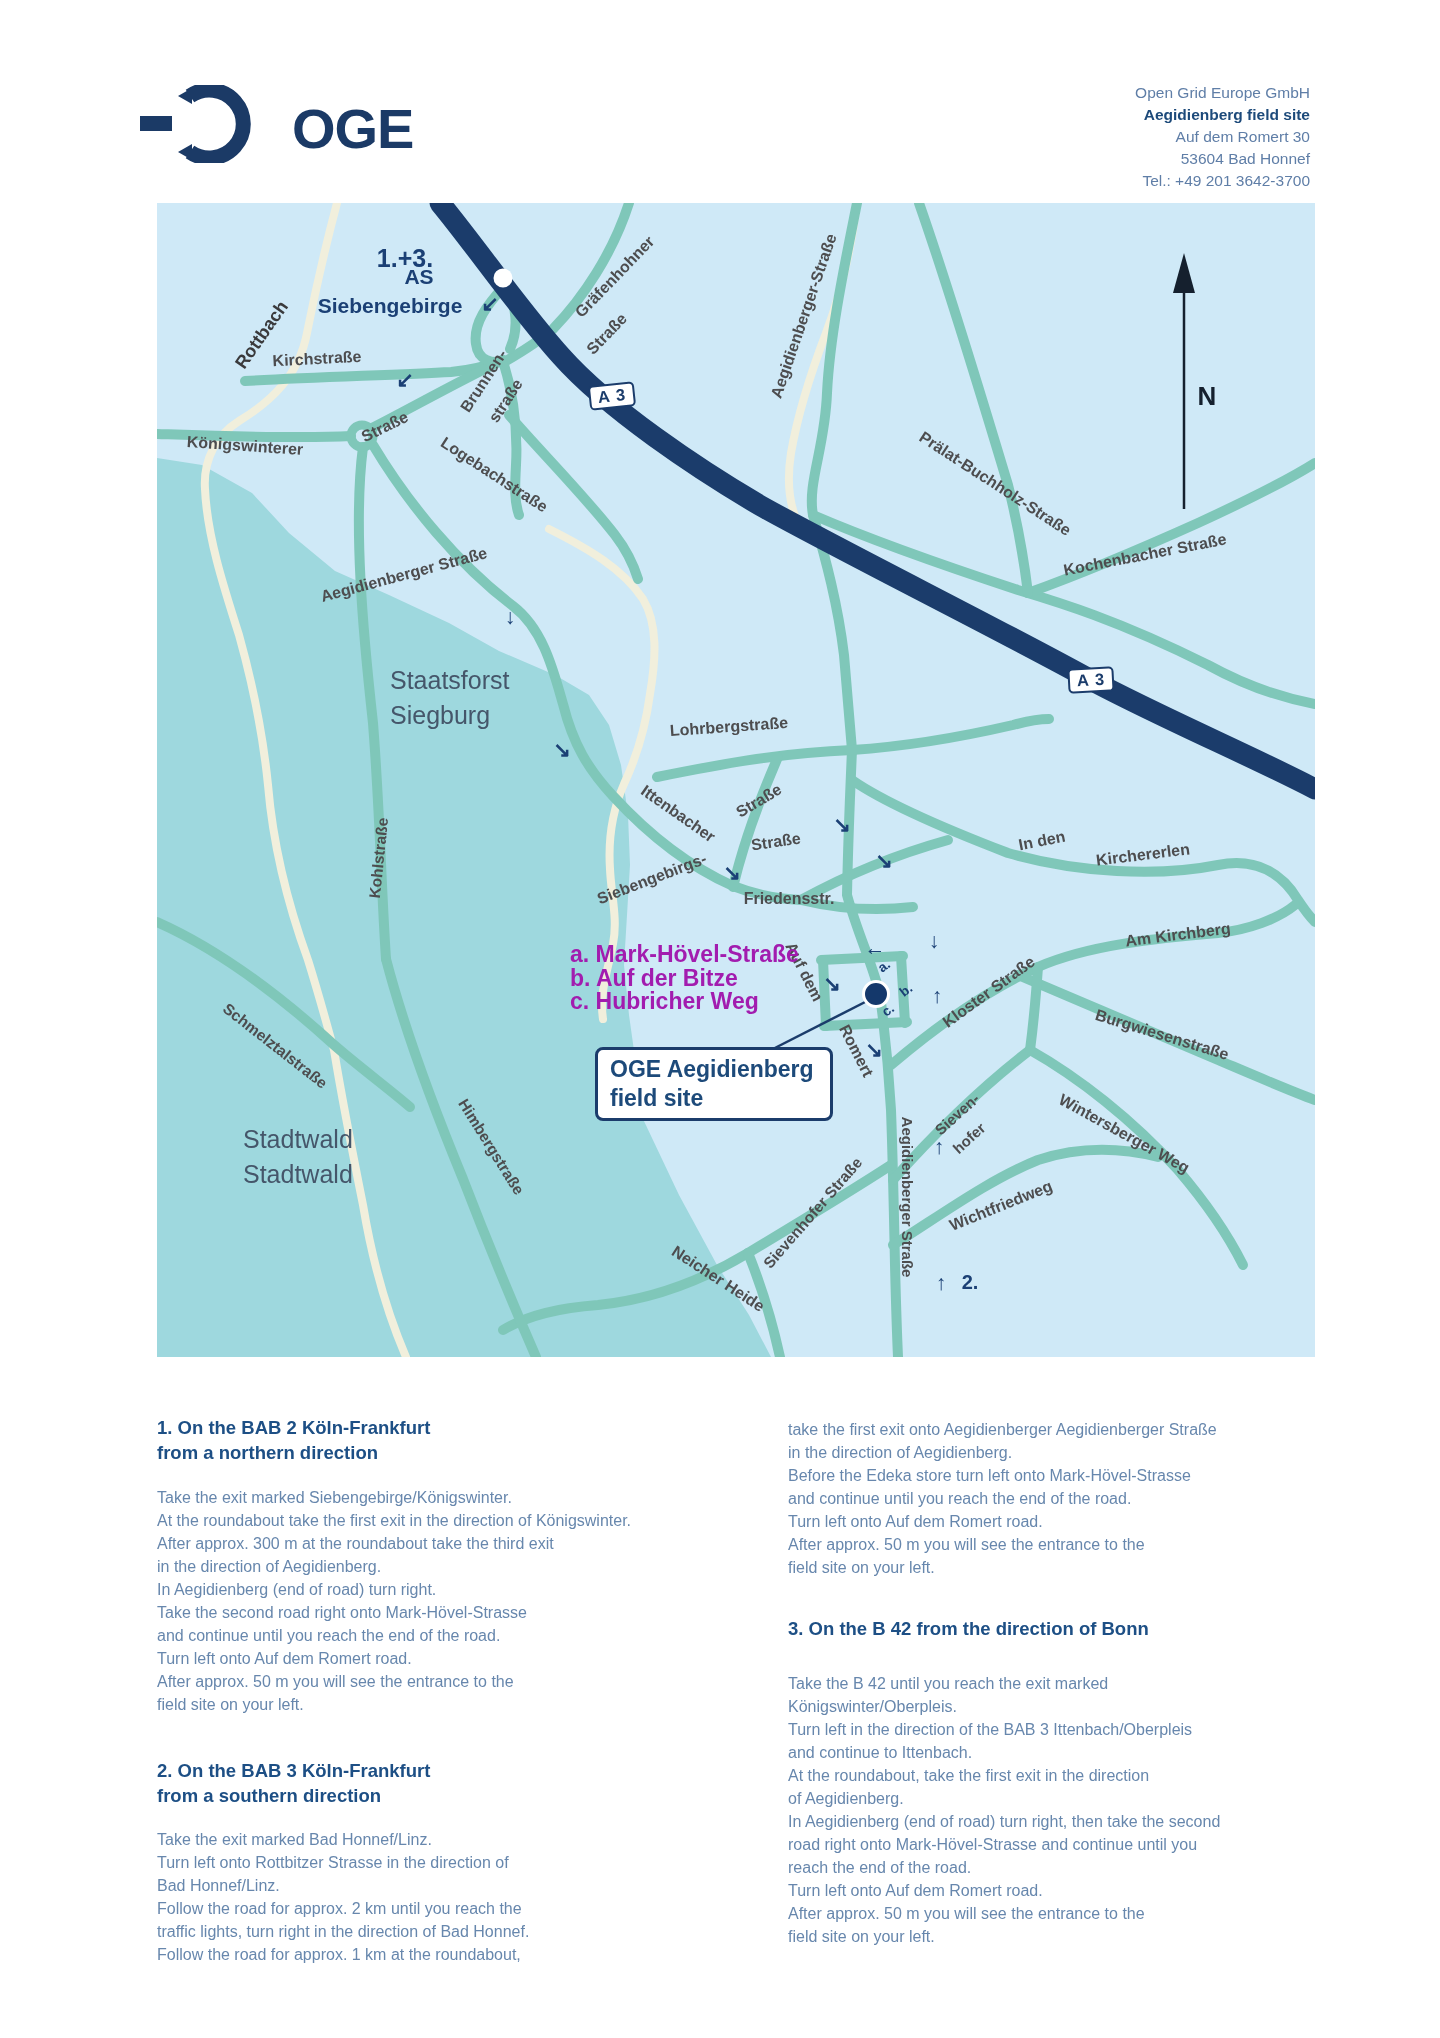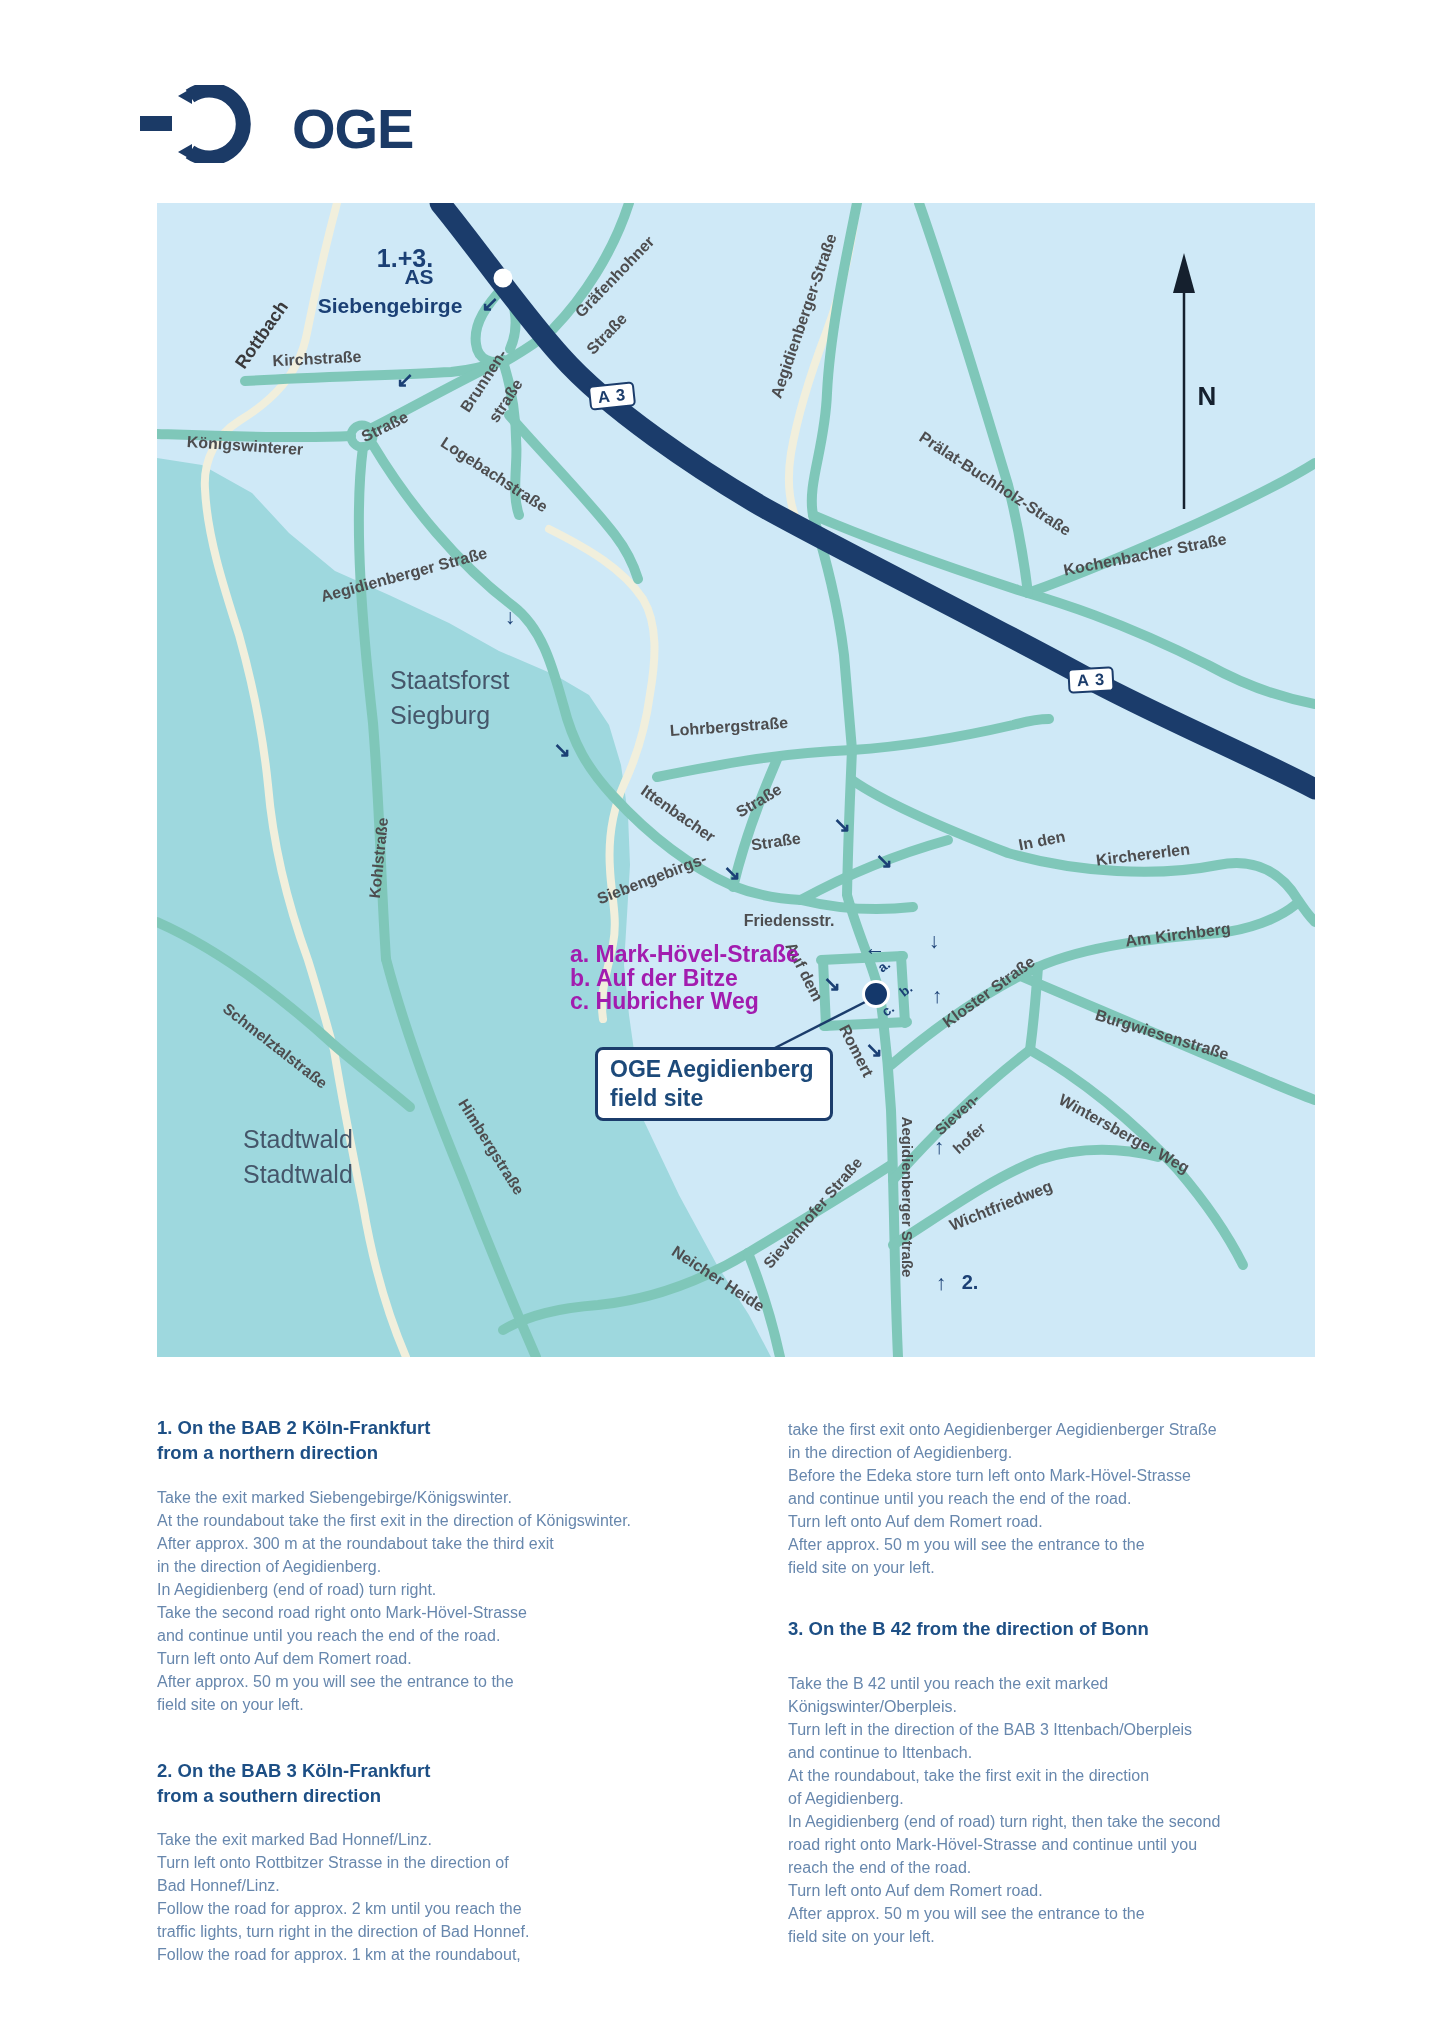--- a/index.html
+++ b/index.html
@@ -43,20 +43,27 @@
 <div id="page">
 
   <svg id="logo" viewBox="0 0 120 76">
     <rect x="0" y="30" width="32" height="15" fill="#1b3a66"></rect>
     <path d="M 50 10 A 34 34 0 1 1 50 66" fill="none" stroke="#1b3a66" stroke-width="15"></path>
     <path d="M 52 2 L 52 18 L 38 10 Z" fill="#1b3a66"></path>
     <path d="M 52 58 L 52 74 L 38 66 Z" fill="#1b3a66"></path>
   </svg>
   <div id="logo-text">OGE</div>
 
+  <div id="address">
+    <div>Open Grid Europe GmbH</div>
+    <div class="bold">Aegidienberg field site</div>
+    <div>Auf dem Romert 30</div>
+    <div>53604 Bad Honnef</div>
+    <div>Tel.: +49 201 3642-3700</div>
+  </div>
 
   <div id="map">
     <svg viewBox="0 0 1158 1154">
 
       <path fill="#9ed8de" d="M0,255 L45,262 L95,290 L132,330 L178,368 L232,392 L292,420 L342,448 L398,472 L432,492 L452,522 L464,562 L471,612 L473,662 L470,712 L467,762 L472,812 L479,862 L486,916 L522,992 L560,1062 L592,1112 L614,1154 L0,1154 Z"></path>
 
       <g fill="none" stroke="#f1efdc" stroke-width="8" stroke-linecap="round">
         <path d="M180,0 C168,45 158,90 150,130 C142,172 115,198 82,218 C60,232 46,256 48,286 C50,332 66,382 82,432 C96,482 106,532 111,582 C116,642 131,702 151,757 C162,792 170,822 177,847 C186,902 196,952 206,1002 C216,1062 231,1112 249,1154"></path>
         <path d="M700,0 C695,40 686,85 669,130 C653,172 641,210 634,250 C630,276 632,300 640,318"></path>
         <path d="M392,326 C432,346 466,366 486,396 C501,421 499,456 493,491 C489,521 481,551 467,581 C456,606 451,636 453,666 C454,691 461,716 456,741 C451,766 442,791 446,816"></path>
@@ -130,21 +137,21 @@
     <span class="ml" style="left:450px;top:131px;--r:-46deg;">Straße</span>
     <span class="ml" style="left:647px;top:113px;--r:-71deg;">Aegidienberger-Straße</span>
     <span class="ml" style="left:838px;top:281px;--r:33deg;">Prälat-Buchholz-Straße</span>
     <span class="ml" style="left:988px;top:352px;--r:-11deg;">Kochenbacher Straße</span>
     <span class="ml" style="left:247px;top:372px;--r:-15deg;">Aegidienberger Straße</span>
     <span class="ml" style="left:572px;top:524px;--r:-4deg;">Lohrbergstraße</span>
     <span class="ml" style="left:521px;top:611px;--r:35deg;">Ittenbacher</span>
     <span class="ml" style="left:602px;top:598px;--r:-31deg;">Straße</span>
     <span class="ml" style="left:495px;top:676px;--r:-21deg;">Siebengebirgs-</span>
     <span class="ml" style="left:619px;top:639px;--r:-8deg;">Straße</span>
-    <span class="ml" style="left:632px;top:718px;text-align:center;">Friedensstr.</span>
+    <span class="ml" style="left:632px;top:696px;text-align:center;">Friedensstr.</span>
     <span class="ml" style="left:885px;top:638px;--r:-11deg;">In den</span>
     <span class="ml" style="left:986px;top:652px;--r:-7deg;">Kirchererlen</span>
     <span class="ml" style="left:1021px;top:732px;--r:-7deg;">Am Kirchberg</span>
     <span class="ml" style="left:832px;top:789px;--r:-36deg;">Kloster Straße</span>
     <span class="ml" style="left:1005px;top:832px;--r:17deg;">Burgwiesenstraße</span>
     <span class="ml" style="left:967px;top:931px;--r:29deg;">Wintersberger Weg</span>
     <span class="ml" style="left:844px;top:1003px;--r:-22deg;">Wichtfriedweg</span>
     <span class="ml" style="left:800px;top:911px;--r:-42deg;--s:15px;">Sieven-</span>
     <span class="ml" style="left:812px;top:935px;--r:-42deg;--s:15px;">hofer</span>
     <span class="ml" style="left:647px;top:769px;--r:63deg;">Auf dem</span>

